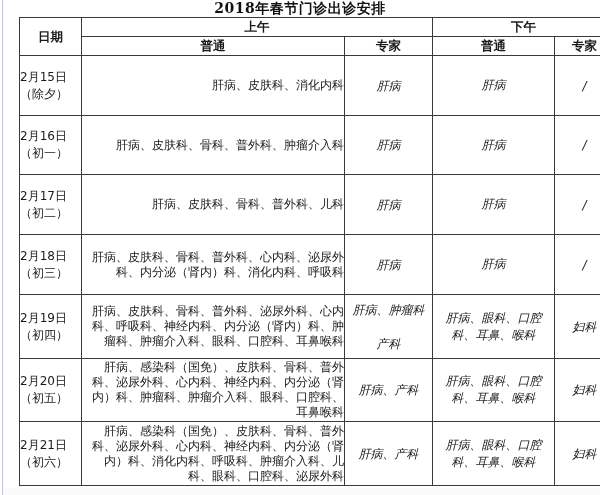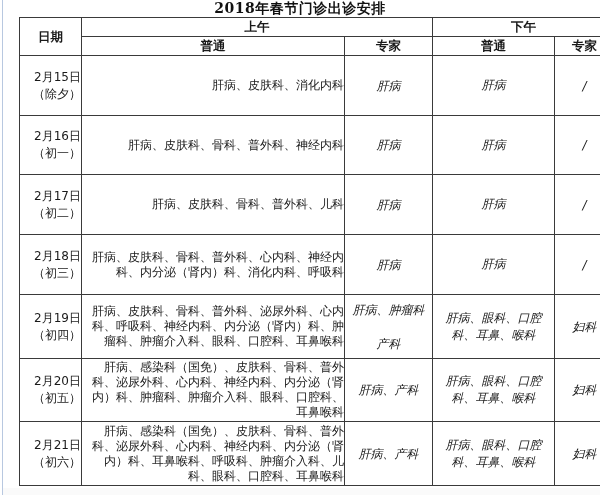--- a/index.html
+++ b/index.html
@@ -6,21 +6,21 @@
     body { width: 600px; height: 495px; position: relative; overflow: hidden;
       font-family: "DejaVu Sans", "Liberation Sans", sans-serif; color: #1a1a1a; }
     .left-rule { position: absolute; left: 2px; top: 0; width: 1px; height: 495px; background: #b8c8e0; }
     .title { position: absolute; left: 0; top: 0; width: 600px; height: 17px; text-align: center;
       font-family: "DejaVu Serif", "Liberation Serif", serif; font-size: 14px; font-weight: bold;
       line-height: 17px; letter-spacing: 0.5px; color: #111; }
     table.sched { position: absolute; left: 19px; top: 17px; border-collapse: collapse; table-layout: fixed; width: 595px; }
     table.sched td, table.sched th { border: 1.5px solid #3a3a3a; padding: 0; font-size: 12px; color: #1a1a1a; font-weight: normal; }
     table.sched th { font-weight: bold; font-size: 12.5px; text-align: center; height: 18px; line-height: 18px; }
     th.date-h { font-size: 13px; }
-    td.date { text-align: right; line-height: 17px; font-size: 12px; }
+    td.date { text-align: left; line-height: 17px; font-size: 12px; }
     td.gen { text-align: right; padding: 0 2px 0 2px; line-height: 15px; font-size: 12px; vertical-align: middle; }
     td.c { text-align: center; line-height: 16px; font-size: 12px; vertical-align: middle; font-style: italic; }
     td.c.pm-gen { line-height: 17px; padding: 0 4px; }
     .spec-stack { display: flex; flex-direction: column; justify-content: space-between; height: 50px; align-items: center; }
     .blank-strip { position: absolute; left: 3px; top: 488px; width: 597px; height: 7px; background: #fafafa; }
   </style>
 </head>
 <body>
 
 <div class="left-rule"></div>
@@ -57,41 +57,41 @@
       <td class="gen">肝病、皮肤科、消化内科</td>
       <td class="c">肝病</td>
       <td class="c pm-gen">肝病</td>
       <td class="c">/</td>
     </tr>
     <tr style="height:59px">
       <td class="date">
         <div>2月16日</div>
         <div>（初一）</div>
       </td>
-      <td class="gen">肝病、皮肤科、骨科、普外科、神经内科</td>
+      <td class="gen">肝病、皮肤科、骨科、普外科、肿瘤介入科</td>
       <td class="c">肝病</td>
       <td class="c pm-gen">肝病</td>
       <td class="c">/</td>
     </tr>
     <tr style="height:60px">
       <td class="date">
         <div>2月17日</div>
         <div>（初二）</div>
       </td>
       <td class="gen">肝病、皮肤科、骨科、普外科、儿科</td>
       <td class="c">肝病</td>
       <td class="c pm-gen">肝病</td>
       <td class="c">/</td>
     </tr>
     <tr style="height:60px">
       <td class="date">
         <div>2月18日</div>
         <div>（初三）</div>
       </td>
-      <td class="gen">肝病、皮肤科、骨科、普外科、心内科、神经内科、内分泌（肾内）科、消化内科、呼吸科</td>
+      <td class="gen">肝病、皮肤科、骨科、普外科、心内科、泌尿外科、内分泌（肾内）科、消化内科、呼吸科</td>
       <td class="c">肝病</td>
       <td class="c pm-gen">肝病</td>
       <td class="c">/</td>
     </tr>
     <tr style="height:64px">
       <td class="date">
         <div>2月19日</div>
         <div>（初四）</div>
       </td>
       <td class="gen">肝病、皮肤科、骨科、普外科、泌尿外科、心内科、呼吸科、神经内科、内分泌（肾内）科、肿瘤科、肿瘤介入科、眼科、口腔科、耳鼻喉科</td>
@@ -112,21 +112,21 @@
       <td class="gen">肝病、感染科（国免）、皮肤科、骨科、普外科、泌尿外科、心内科、神经内科、内分泌（肾内）科、肿瘤科、肿瘤介入科、眼科、口腔科、耳鼻喉科</td>
       <td class="c">肝病、产科</td>
       <td class="c pm-gen">肝病、眼科、口腔科、耳鼻、喉科</td>
       <td class="c">妇科</td>
     </tr>
     <tr style="height:64px">
       <td class="date">
         <div>2月21日</div>
         <div>（初六）</div>
       </td>
-      <td class="gen">肝病、感染科（国免）、皮肤科、骨科、普外科、泌尿外科、心内科、神经内科、内分泌（肾内）科、耳鼻喉科、呼吸科、肿瘤介入科、儿科、眼科、口腔科、耳鼻喉科</td>
+      <td class="gen">肝病、感染科（国免）、皮肤科、骨科、普外科、泌尿外科、心内科、神经内科、内分泌（肾内）科、消化内科、呼吸科、肿瘤介入科、儿科、眼科、口腔科、泌尿外科</td>
       <td class="c">肝病、产科</td>
       <td class="c pm-gen">肝病、眼科、口腔科、耳鼻、喉科</td>
       <td class="c">妇科</td>
     </tr>
   </tbody>
 </table>
 
 <div class="blank-strip"></div>
 
 </body></html>

